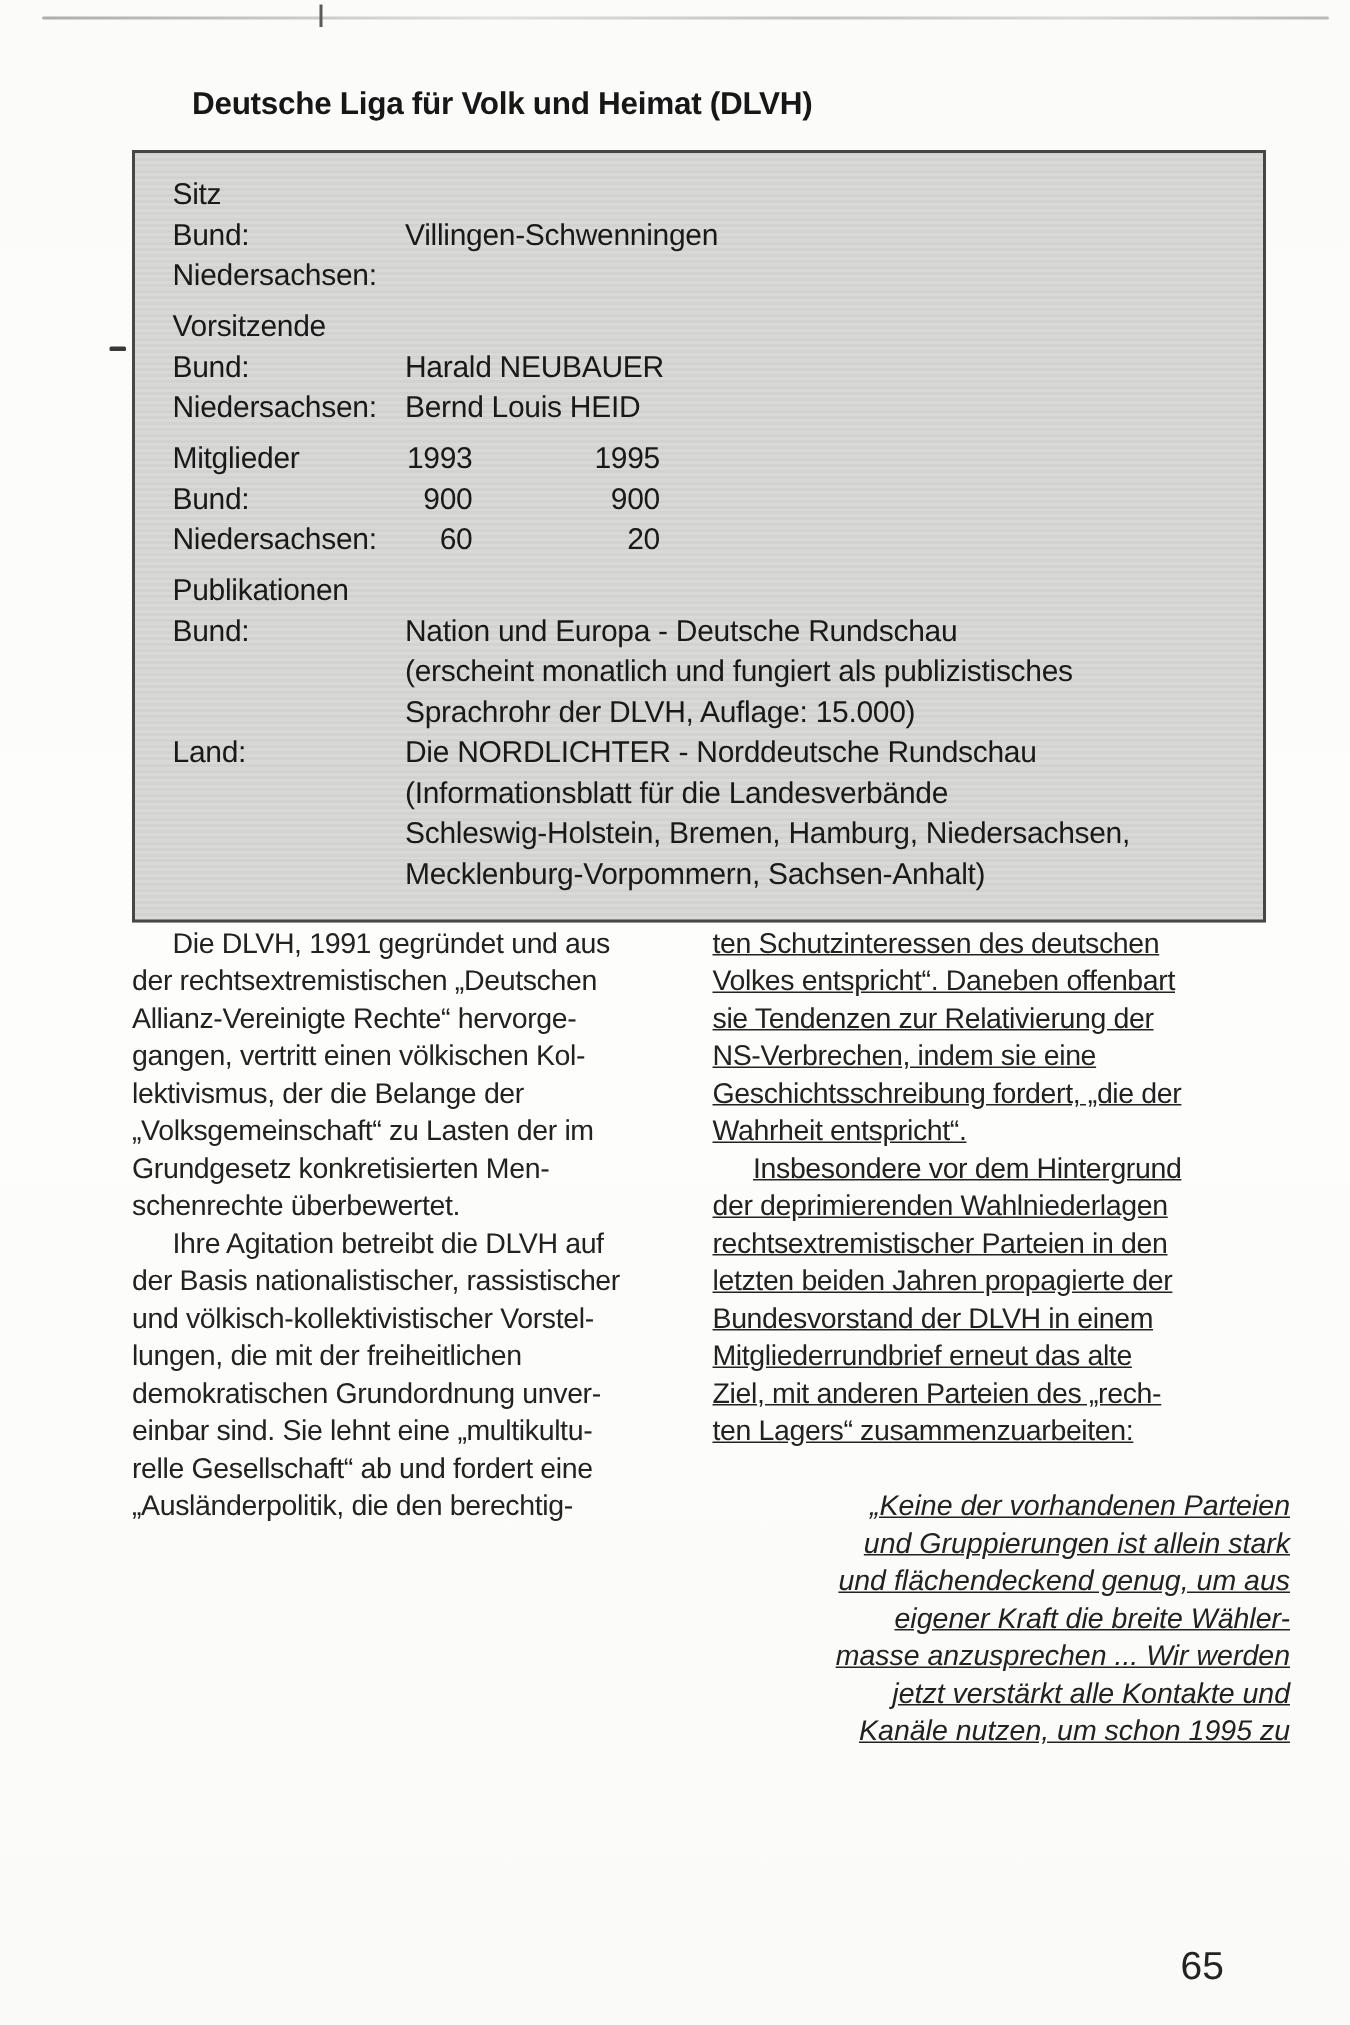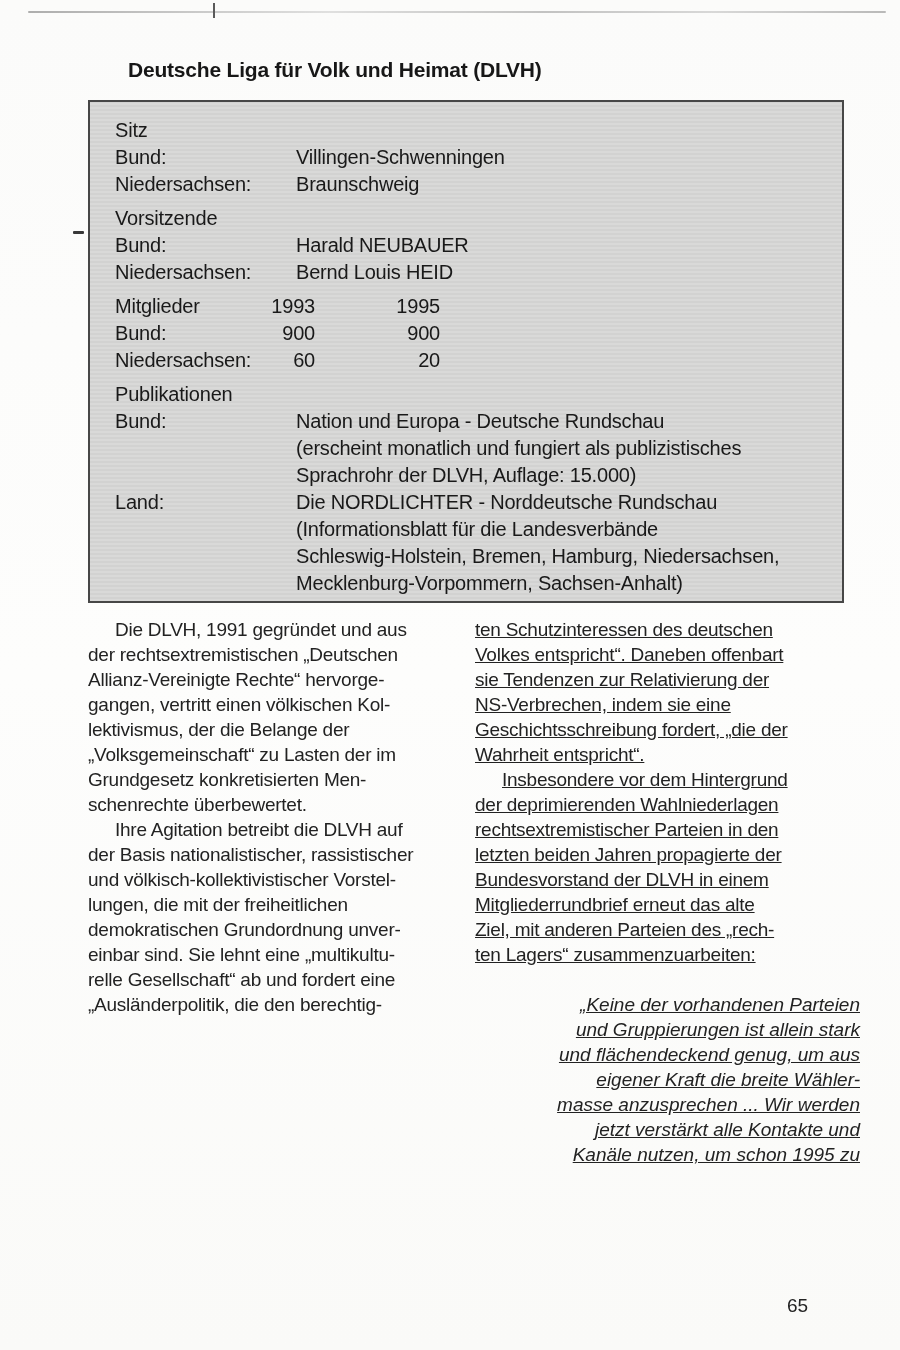--- a/index.html
+++ b/index.html
@@ -34,49 +34,49 @@
     font-size: 21px; font-weight: bold; letter-spacing: -0.2px;
     color: #171717;
     margin-left: 40px;
   }
   
   .infobox {
     position: absolute; top: 100px; left: 88px; width: 756px;
     background-color: #d7d7d6;
     background-image: repeating-linear-gradient(0deg, rgba(255,255,255,.05) 0 2px, rgba(0,0,0,.025) 2px 4px);
     border: 2px solid #474747;
-    padding: 15px 25px 4px 25px;
+    padding: 15px 25px 16px 25px;
     font-size: 20px; line-height: 27px; letter-spacing: -0.2px;
     color: #191919;
   }
   .ibox-section { margin-top: 7px; }
   .ibox-section:first-child { margin-top: 0; }
   .ibox-heading { font-weight: normal; }
   .ibox-row { display: grid; grid-template-columns: 155px 1fr; }
-  .ibox-value { white-space: pre-line; margin-left: 26px; }
+  .ibox-value { white-space: pre-line; }
   .mit-row { display: grid; grid-template-columns: 155px 45px 125px; }
   .mit-num { text-align: right; }
   
   .columns {
     position: absolute; top: 617px; left: 88px; width: 772px;
     display: flex; gap: 12px;
     font-size: 19px; line-height: 25px; letter-spacing: -0.25px;
     color: #222;
   }
   .col-left  { width: 375px; }
   .col-right { width: 385px; text-decoration: underline; }
   .col p { white-space: pre; }
   .col p.indent { text-indent: 27px; }
   .col p.quote {
     margin-top: 25px; margin-left: 22px;
     font-style: italic; letter-spacing: 0; text-align: right;
   }
   .page-number {
     position: absolute; top: 1295px; left: 787px;
-    font-size: 19px; color: #242424;
+    font-size: 26px; color: #242424;
   }
 </style>
 </head>
 <body>
 
 <div class="page">
 
   <div class="scan-topline"></div>
   <div class="scan-tick"></div>
   <div class="margin-dash"></div>
@@ -86,21 +86,20 @@
   <div class="infobox">
 
     <div class="ibox-section">
       <div class="ibox-heading">Sitz</div>
       <div class="ibox-row">
         <span class="ibox-label">Bund:</span>
         <span class="ibox-value">Villingen-Schwenningen</span>
       </div>
       <div class="ibox-row">
         <span class="ibox-label">Niedersachsen:</span>
-        <span class="ibox-value">Braunschweig</span>
       </div>
     </div>
 
     <div class="ibox-section">
       <div class="ibox-heading">Vorsitzende</div>
       <div class="ibox-row">
         <span class="ibox-label">Bund:</span>
         <span class="ibox-value">Harald NEUBAUER</span>
       </div>
       <div class="ibox-row">

